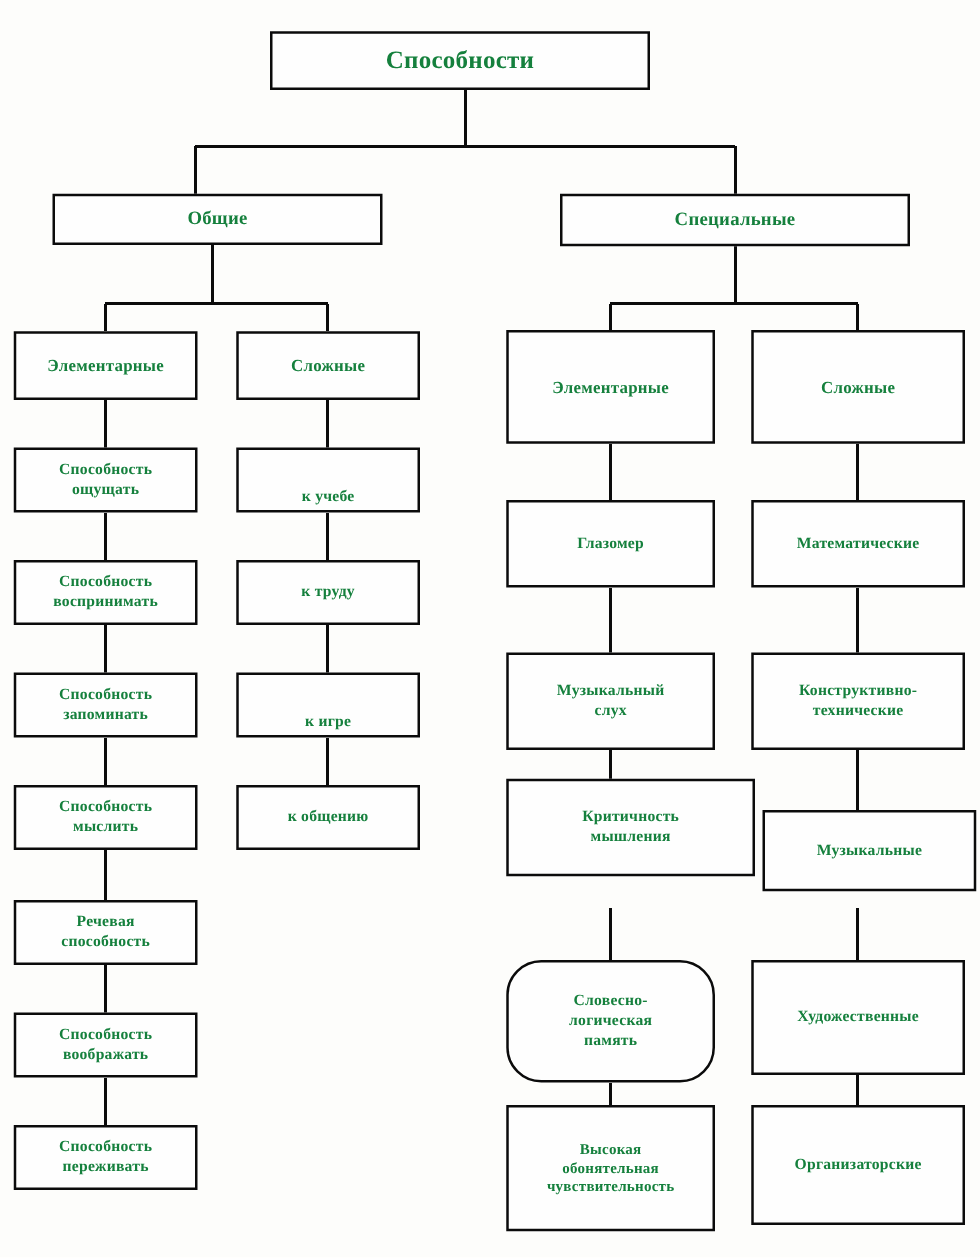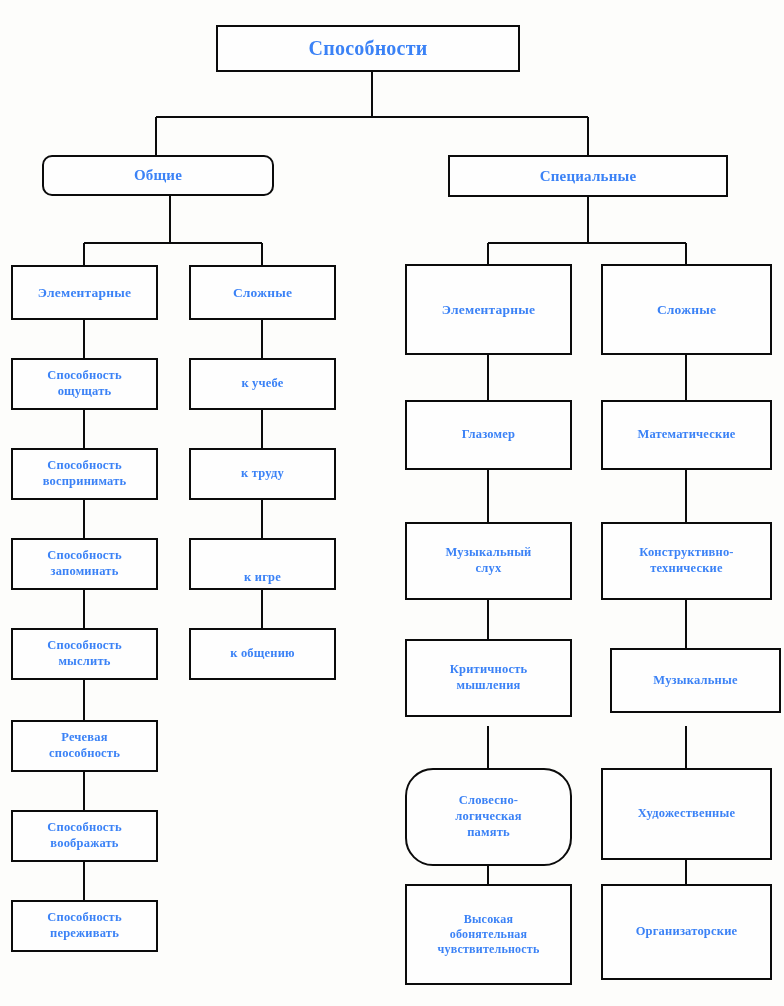--- a/index.html
+++ b/index.html
@@ -23,21 +23,21 @@
   }
   .node{
     position:absolute;
     box-sizing:border-box;
     border:2px solid #0b0b0b;
     background:#fefefe;
     display:flex;
     align-items:center;
     justify-content:center;
     text-align:center;
-    color:#3b82f6;
+    color:#15803d;
     font-weight:bold;
     line-height:1.26;
     letter-spacing:0.2px;
     padding:2px 4px;
     z-index:2;
   }
   .node span{display:block;white-space:pre-line;}
   .lvl-root{font-size:20px;}
   .lvl-2{font-size:15px;}
   .lvl-3{font-size:13.5px;}
@@ -94,21 +94,21 @@
       <path d="M686,600 L686,648"></path>
       <path d="M686,726 L686,768"></path>
       <path d="M686,860 L686,884"></path>
     </g>
   </svg>
 
   <div class="node lvl-root thick" style="left:216px;top:25px;width:304px;height:47px;">
     <span>Способности</span>
   </div>
 
-  <div class="node lvl-2" style="left:42px;top:155px;width:232px;height:41px;border-radius:10px;">
+  <div class="node lvl-2" style="left:42px;top:155px;width:264px;height:41px;">
     <span>Общие</span>
   </div>
   <div class="node lvl-2 thick" style="left:448px;top:155px;width:280px;height:42px;">
     <span>Специальные</span>
   </div>
 
   <div class="node lvl-3" style="left:11px;top:265px;width:147px;height:55px;">
     <span>Элементарные</span>
   </div>
   <div class="node lvl-3" style="left:189px;top:265px;width:147px;height:55px;">
@@ -143,41 +143,41 @@
   </div>
   <div class="node leaf thick" style="left:11px;top:810px;width:147px;height:52px;">
     <span>Способность
 воображать</span>
   </div>
   <div class="node leaf thick" style="left:11px;top:900px;width:147px;height:52px;">
     <span>Способность
 переживать</span>
   </div>
 
-  <div class="node leaf thick" style="left:189px;top:358px;width:147px;height:52px;">
+  <div class="node leaf thick" style="left:189px;top:358px;width:147px;height:52px;align-items:flex-end;">
     <span>к учебе</span>
   </div>
   <div class="node leaf thick" style="left:189px;top:448px;width:147px;height:52px;">
     <span>к труду</span>
   </div>
   <div class="node leaf thick" style="left:189px;top:538px;width:147px;height:52px;align-items:flex-end;">
     <span>к игре</span>
   </div>
   <div class="node leaf thick" style="left:189px;top:628px;width:147px;height:52px;">
     <span>к общению</span>
   </div>
 
   <div class="node leaf" style="left:405px;top:400px;width:167px;height:70px;">
     <span>Глазомер</span>
   </div>
   <div class="node leaf" style="left:405px;top:522px;width:167px;height:78px;">
     <span>Музыкальный
 слух</span>
   </div>
-  <div class="node leaf" style="left:405px;top:639px;width:167px;height:78px;">
+  <div class="node leaf" style="left:405px;top:623px;width:199px;height:78px;">
     <span>Критичность
 мышления</span>
   </div>
   <div class="node leaf" style="left:405px;top:768px;width:167px;height:98px;border-radius:28px;">
     <span>Словесно-
 логическая
 память</span>
   </div>
   <div class="node leaf-sm thick" style="left:405px;top:884px;width:167px;height:101px;">
     <span>Высокая

